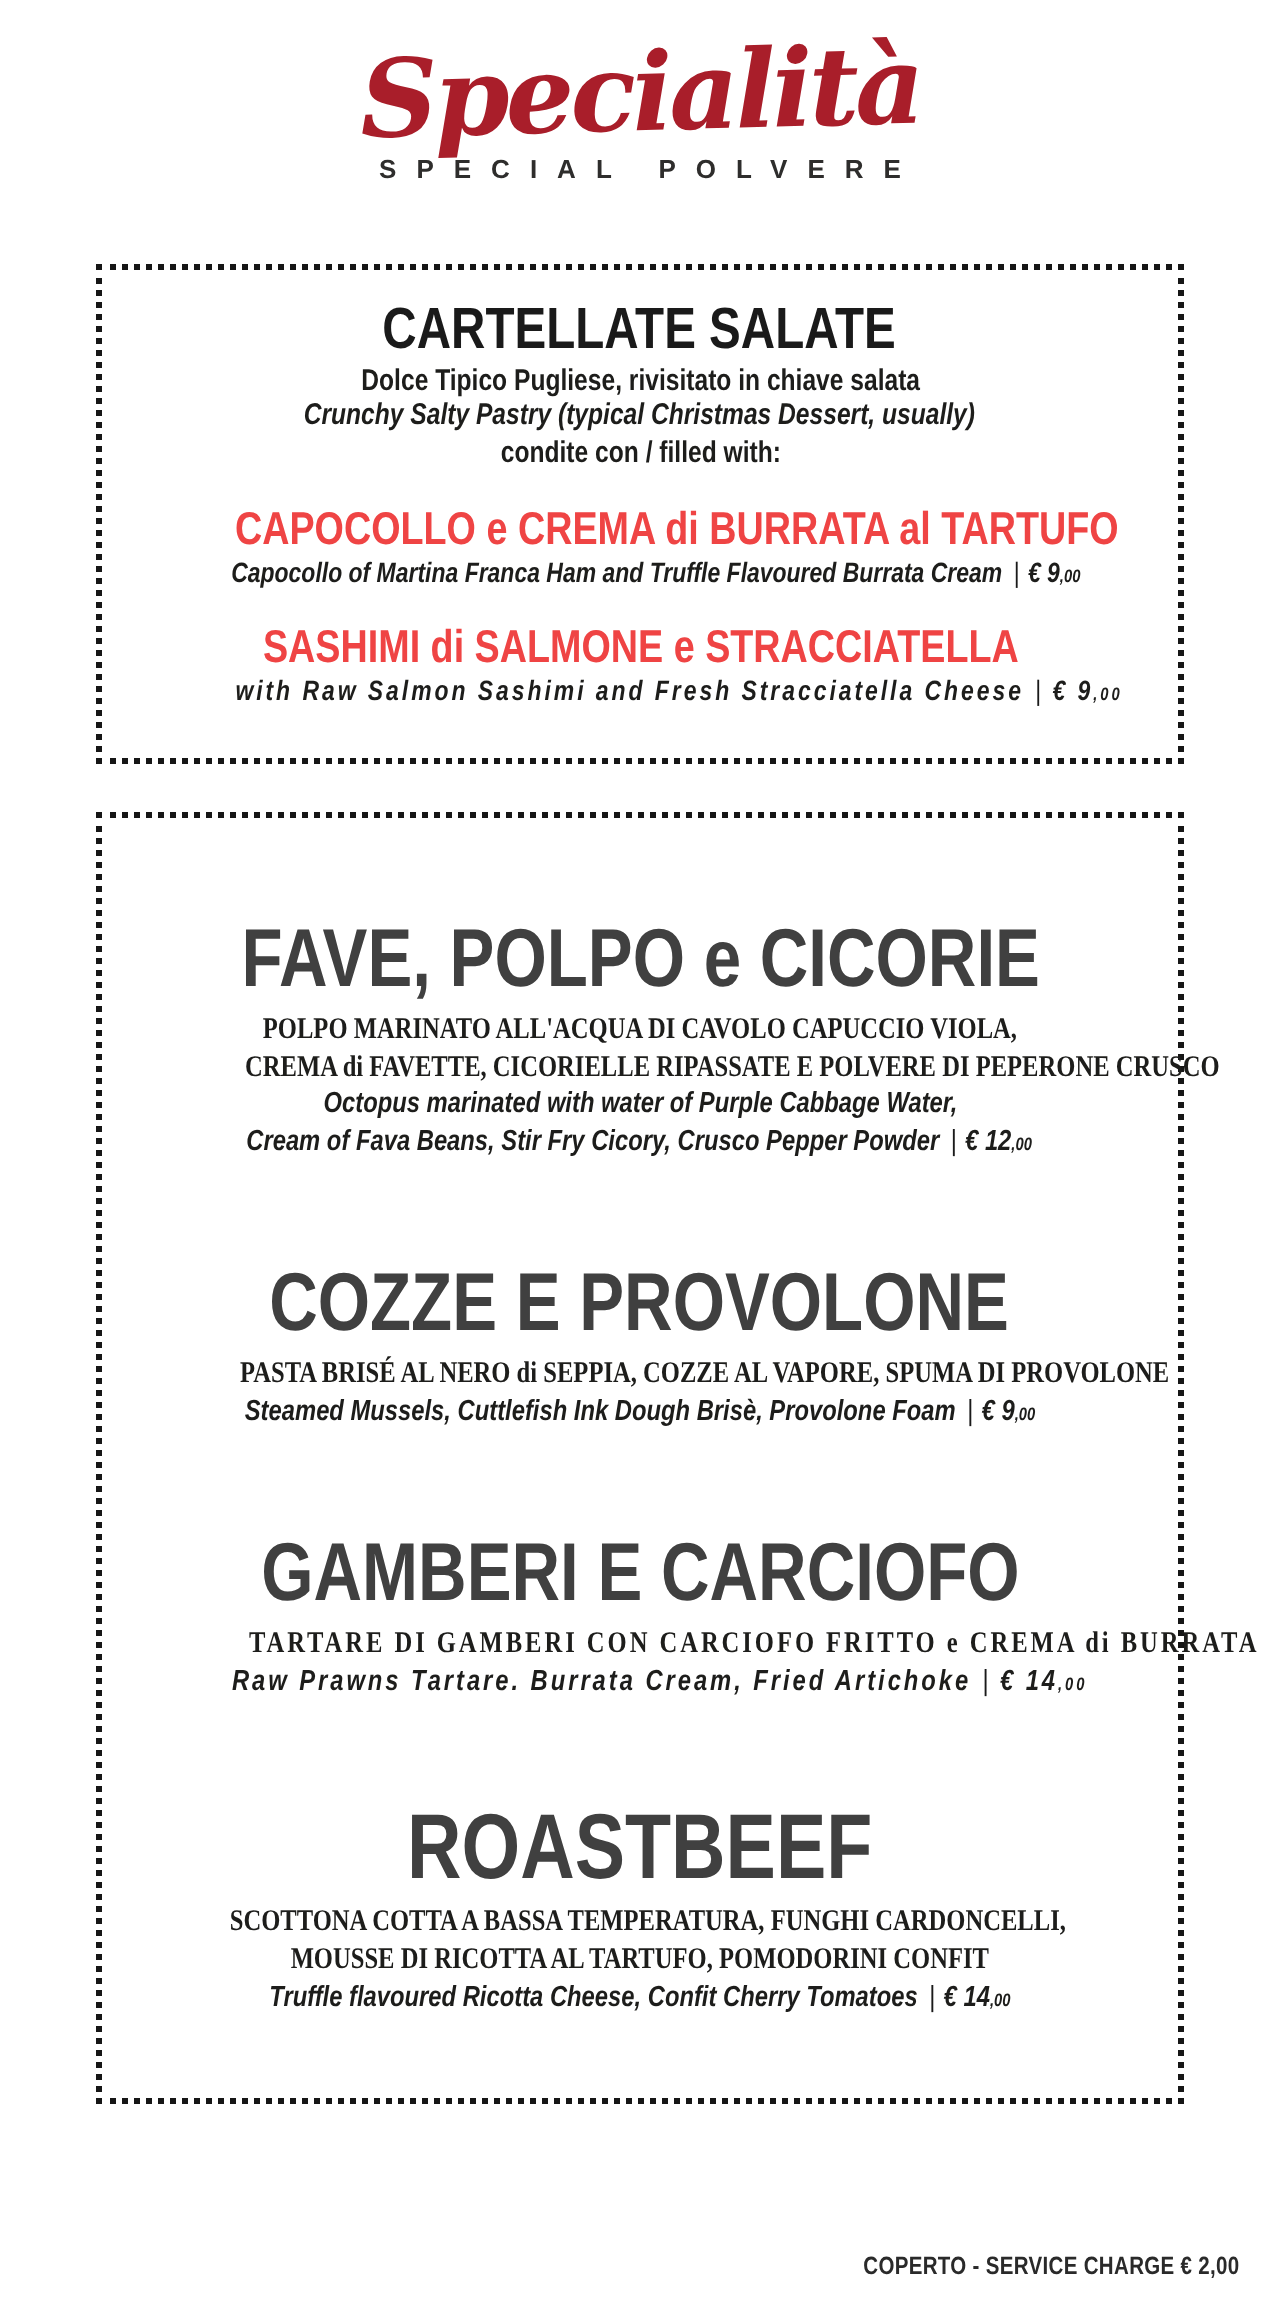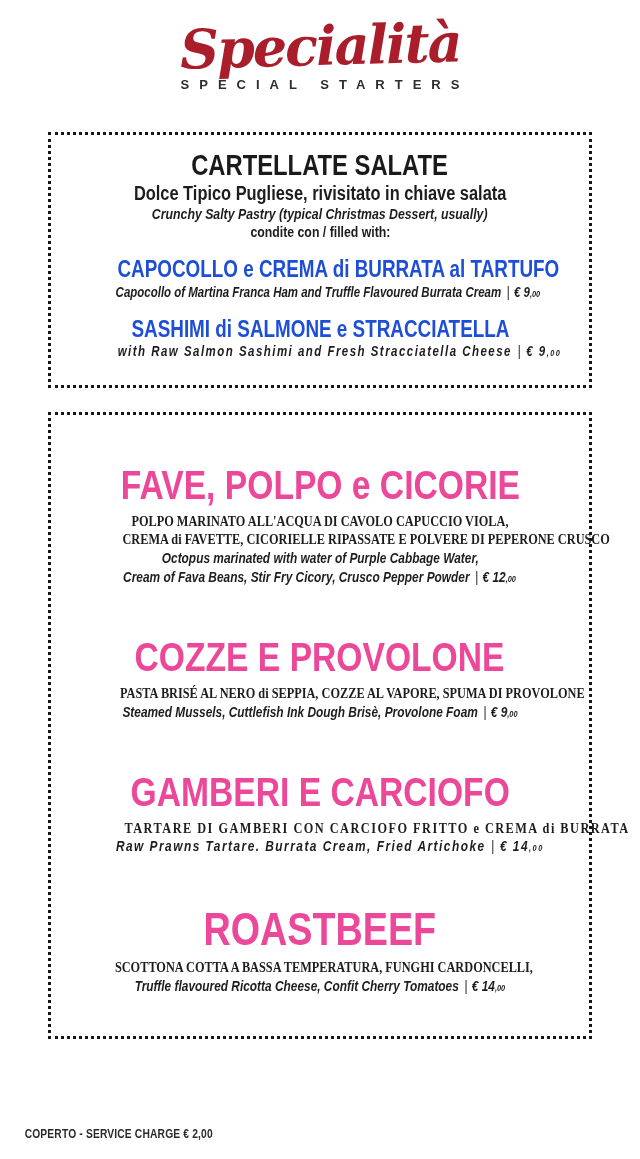--- a/index.html
+++ b/index.html
@@ -49,54 +49,54 @@
 
   .condensed {
     display: inline-block;
     transform: scaleX(0.82);
     transform-origin: 50% 50%;
     white-space: nowrap;
   }
 
   
   .box-title { font-size: 29px; font-weight: 700; line-height: 1.0; color: #1a1a1a; margin: 2px 0 2px; }
-  .sub-it { font-size: 20px; font-weight: 700; line-height: 1.15; }
+  .sub-it { font-size: 15px; font-weight: 700; line-height: 1.15; }
   .sub-en { font-size: 15px; font-weight: 700; font-style: italic; line-height: 1.25; }
   .note { font-size: 15px; font-weight: 700; }
 
   .item { margin-top: 17px; }
-  .item-name { font-size: 23px; font-weight: 700; line-height: 1.05; color: #1d4ed8; text-decoration: underline; }
+  .item-name { font-size: 23px; font-weight: 700; line-height: 1.05; color: #ef4444; text-decoration: underline; }
   .item-desc { font-size: 14px; font-weight: 700; font-style: italic; margin-top: 2px; }
   .tracked { letter-spacing: 1.8px; text-align: right; }
 
   
   .dish { margin-bottom: 50px; }
   .dish:last-child { margin-bottom: 0; }
-  .dish-title { font-size: 41px; font-weight: 700; line-height: 1.0; color: #ec4899; margin-bottom: 6px; }
+  .dish-title { font-size: 41px; font-weight: 700; line-height: 1.0; color: #404040; margin-bottom: 6px; }
   .dish-title.xl { font-size: 46px; }
   .it-line { font-size: 15px; font-weight: 700; line-height: 1.25; font-family: Liberation Serif, serif; }
   .en-line { font-size: 14.5px; font-weight: 700; font-style: italic; line-height: 1.3; }
 
   
   .sep { font-weight: 400; font-style: normal; padding: 0 5px 0 7px; color: #1a1a1a; }
   .price { font-style: italic; font-weight: 700; }
   .cents { font-size: 9px; font-weight: 700; }
 
   
-  .footer { position: absolute; left: 4px; right: 0; top: 1124px; text-align: left; }
+  .footer { position: absolute; left: 4px; right: 0; top: 1124px; text-align: right; }
   .footer-text { font-size: 12.5px; font-weight: 700; letter-spacing: 0.2px; color: #2a2a2a; }
 </style>
 </head>
 <body>
 
 <div class="page">
 
   <div class="header">
     <div class="script-title">Specialità</div>
-    <div class="tagline">SPECIAL STARTERS</div>
+    <div class="tagline">SPECIAL POLVERE</div>
   </div>
 
   <section class="menu-box box1">
     <div class="box-title">
       <span class="condensed">CARTELLATE SALATE</span>
     </div>
     <div class="sub-it">
       <span class="condensed">Dolce Tipico Pugliese, rivisitato in chiave salata</span>
     </div>
     <div class="sub-en">
@@ -170,20 +170,23 @@
       </div>
     </div>
 
     <div class="dish">
       <div class="dish-title xl">
         <span class="condensed">ROASTBEEF</span>
       </div>
       <div class="it-line">
         <span class="condensed">SCOTTONA COTTA A BASSA TEMPERATURA, FUNGHI CARDONCELLI,</span>
       </div>
+      <div class="it-line">
+        <span class="condensed">MOUSSE DI RICOTTA AL TARTUFO, POMODORINI CONFIT</span>
+      </div>
       <div class="en-line">
         <span class="condensed"><span>Truffle flavoured Ricotta Cheese, Confit Cherry Tomatoes</span><span class="sep">|</span><span class="price">€ 14</span><span class="cents">,00</span></span>
       </div>
     </div>
 
   </section>
 
   <div class="footer">
     <span class="footer-text condensed">COPERTO - SERVICE CHARGE € 2,00</span>
   </div>

